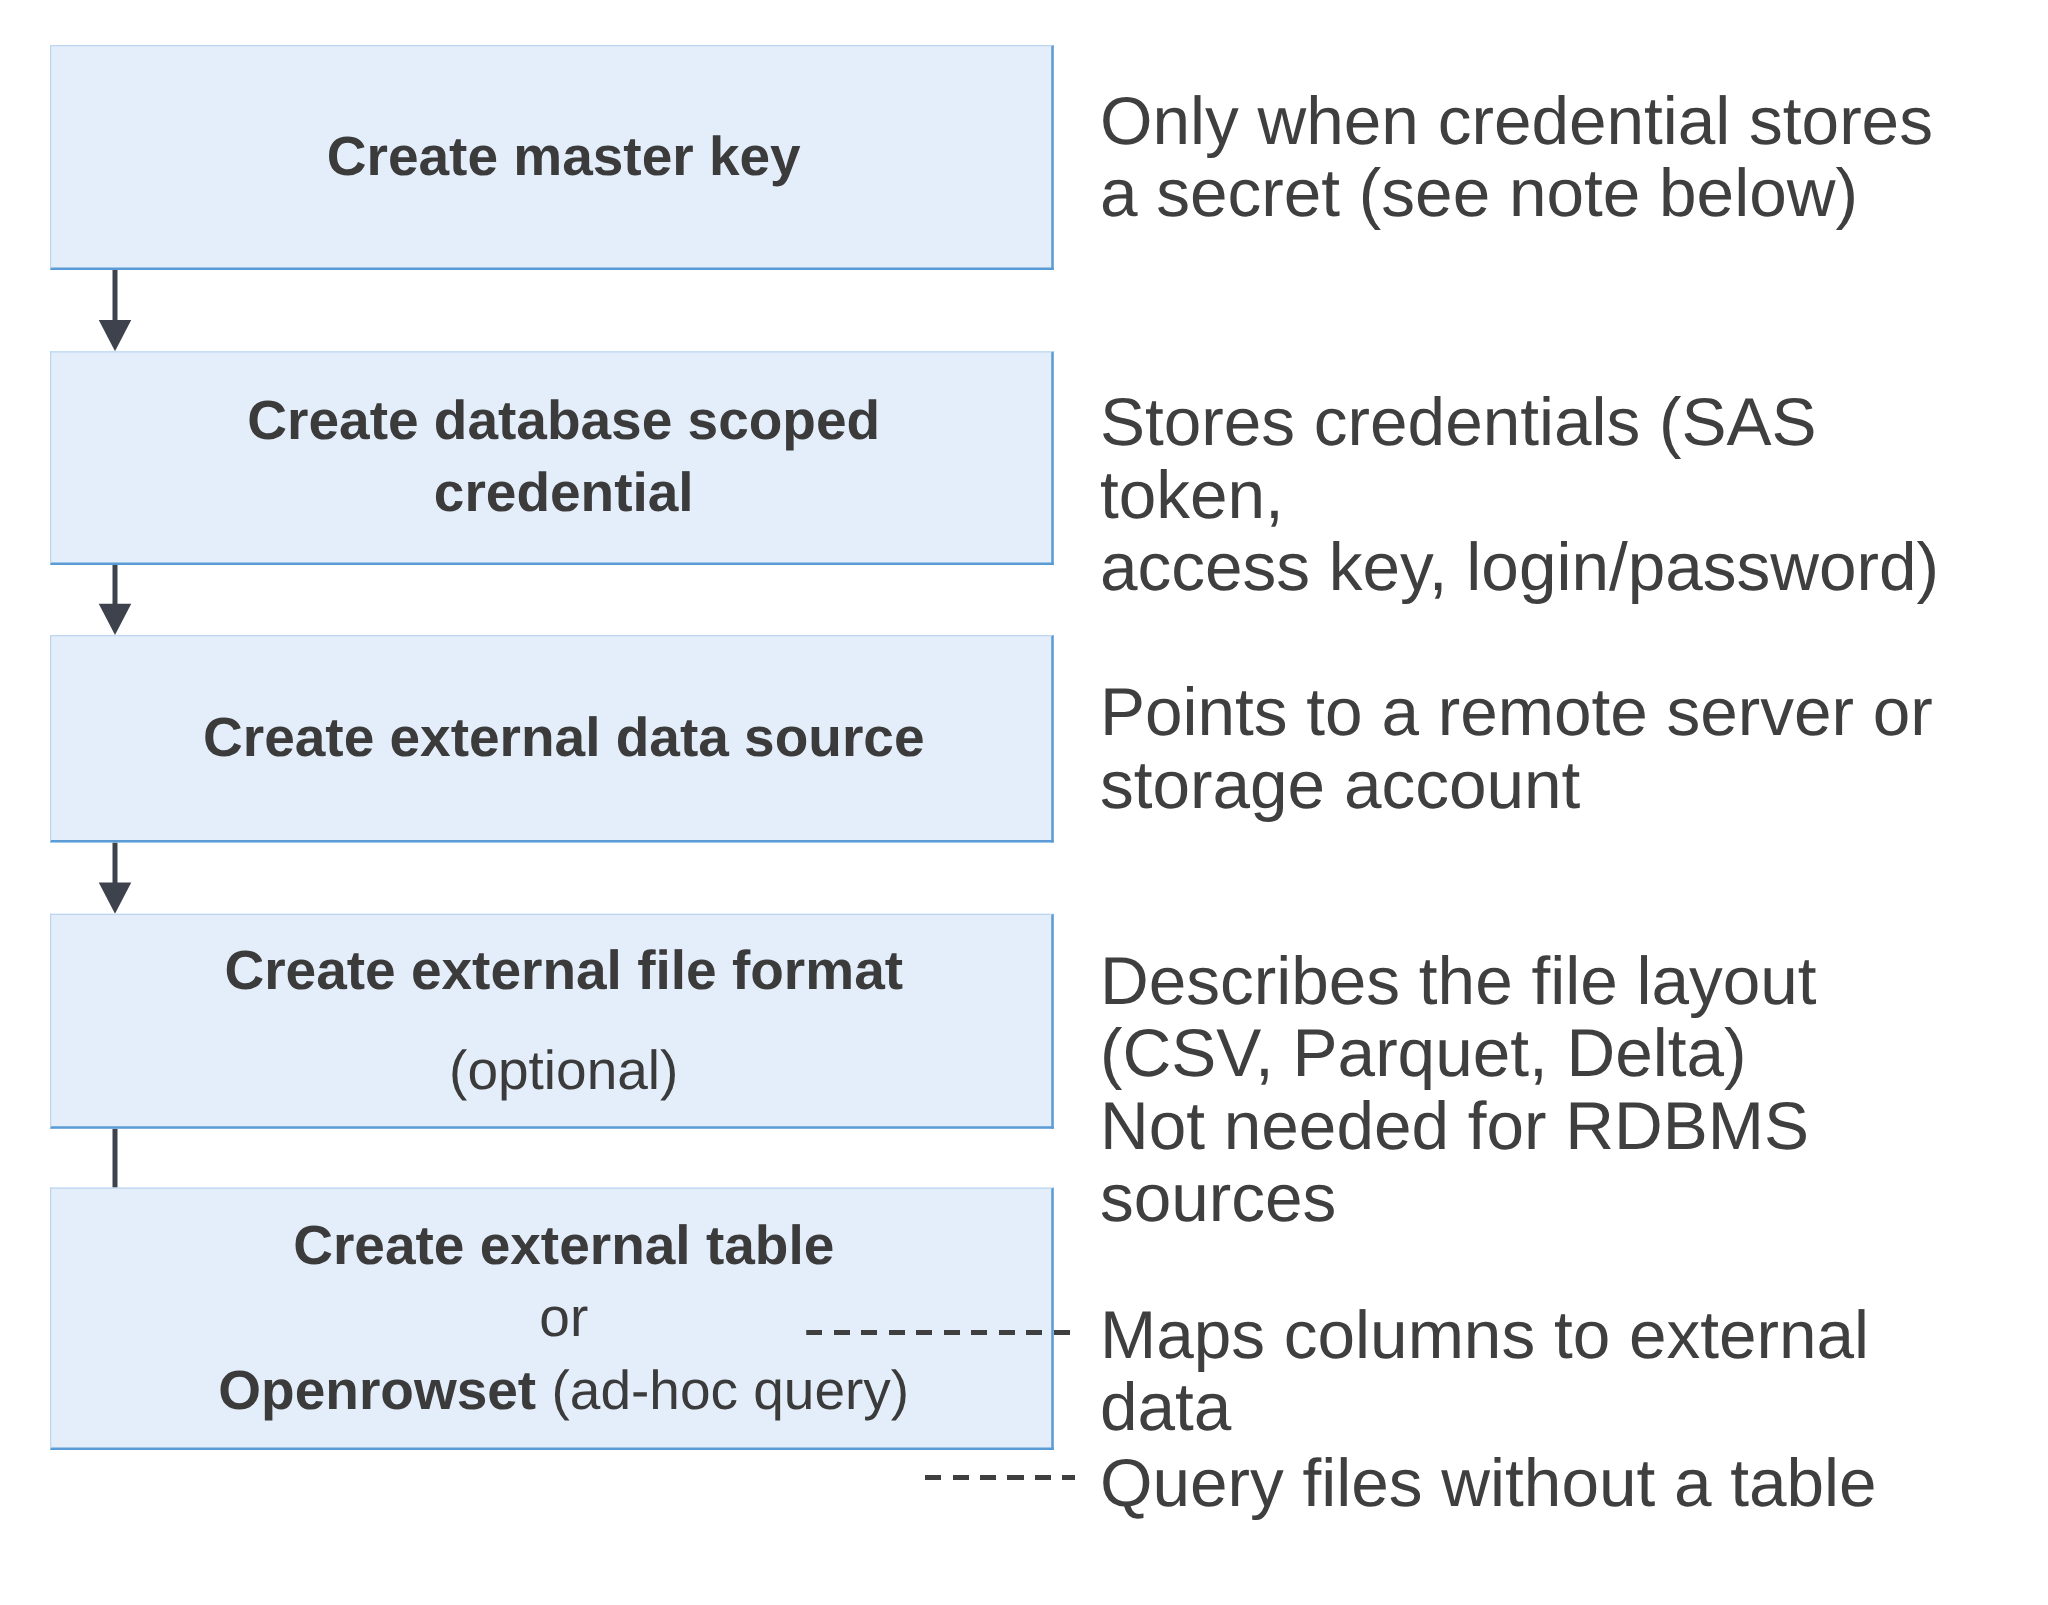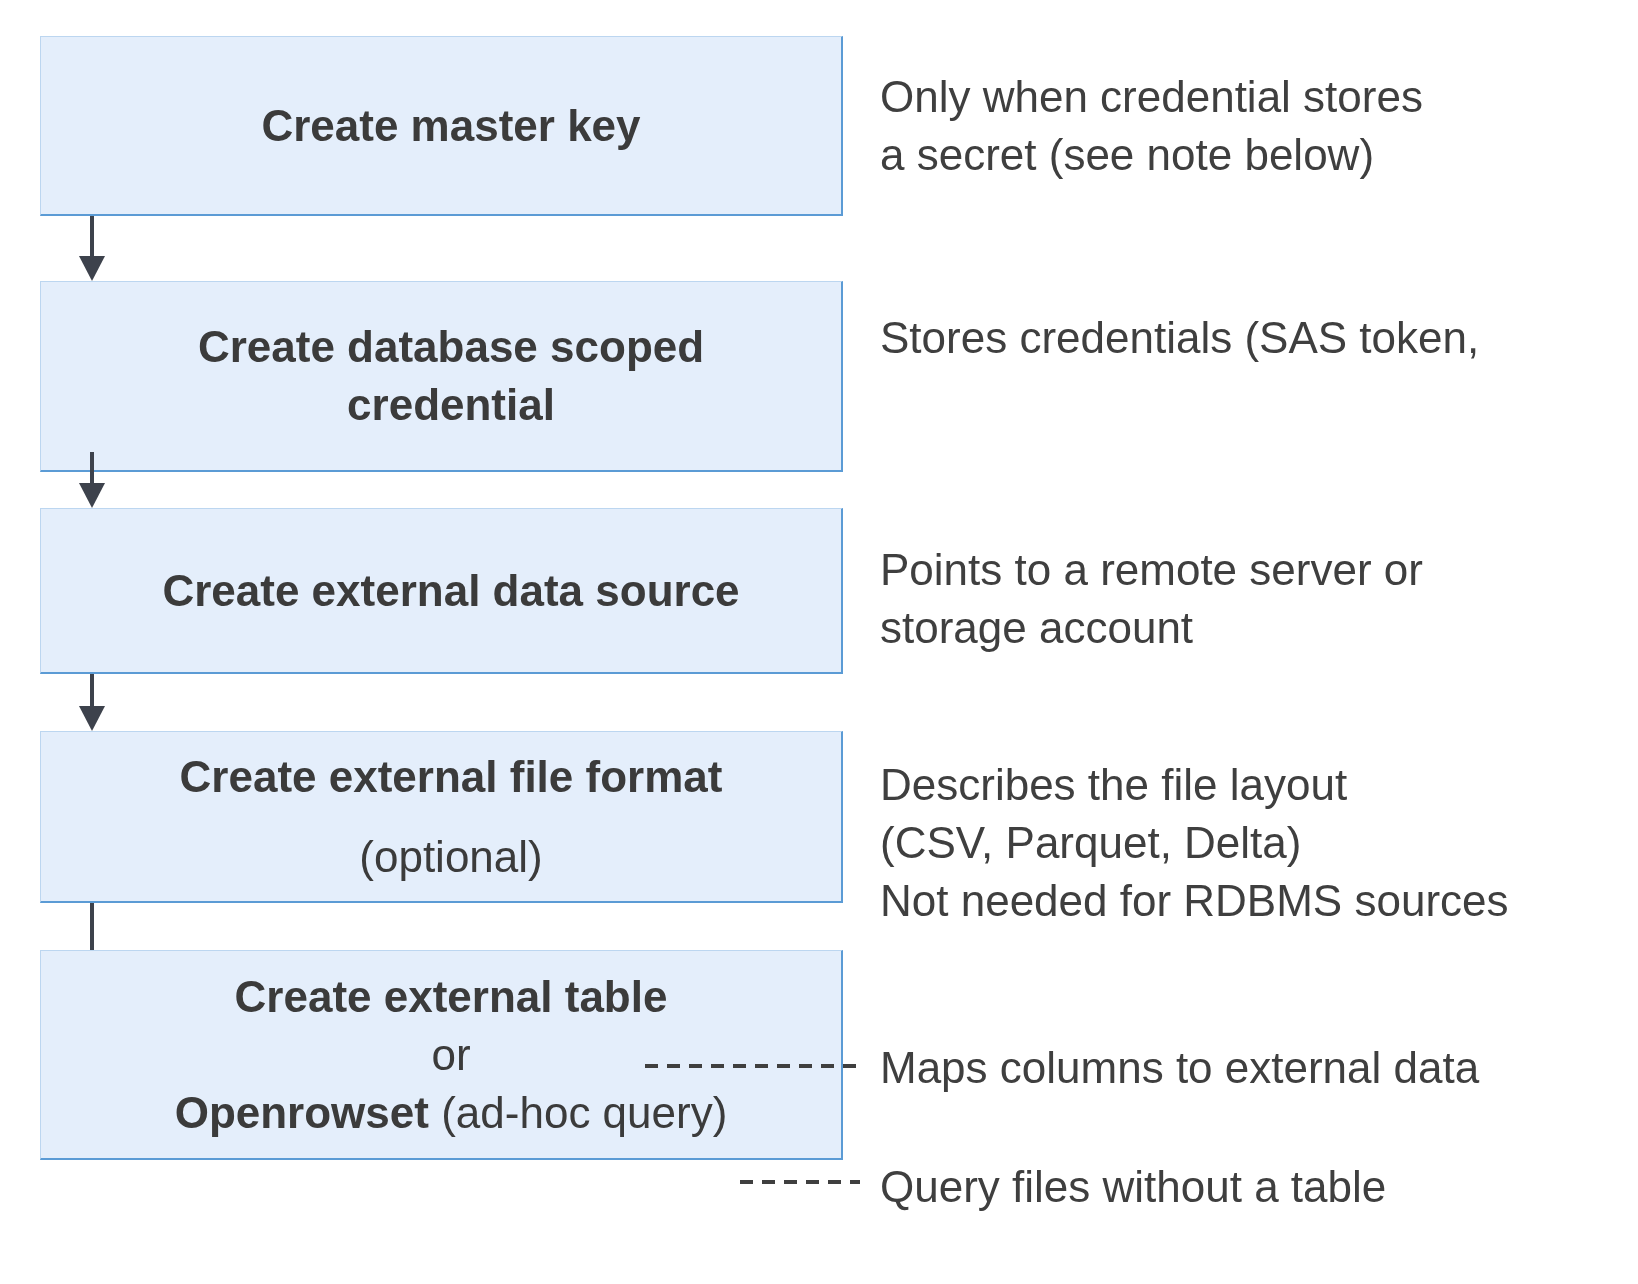--- a/index.html
+++ b/index.html
@@ -29,37 +29,37 @@
     border-right:2px solid var(--box-border);
     border-bottom:2px solid var(--box-border);
     display:flex;flex-direction:column;justify-content:center;
     padding-left:36px;padding-right:16px;
     color:var(--text);
     font-size:44px;line-height:58px;text-align:center;
   }
   .b{font-weight:700;}
   .line{white-space:nowrap;}
   #box-1{top:36px;height:180px;}
-  #box-2{top:281px;height:191px;}
+  #box-2{top:281px;height:171px;}
   #box-3{top:508px;height:166px;}
   #box-4{top:731px;height:172px;gap:22px;}
   #box-5{top:950px;height:210px;}
   .arrow{
     position:absolute;left:74px;width:36px;
     color:var(--arrow);
     display:block;
   }
   #arrow-1{top:216px;height:65px;}
   #arrow-2{top:452px;height:56px;}
   #arrow-3{top:674px;height:57px;}
   #arrow-4{top:903px;height:104px;}
   .note{
     position:absolute;left:880px;width:730px;
     color:var(--note-text);
-    font-size:44px;line-height:58px;
+    font-size:54px;line-height:58px;
   }
   #note-1{top:68px;}
   #note-2{top:309px;}
   #note-3{top:541px;}
   #note-4{top:756px;}
   #note-5{top:1039px;}
   #note-6{top:1158px;}
   .dash{
     position:absolute;height:4px;
     background:repeating-linear-gradient(90deg,var(--dash) 0 13px,transparent 13px 22px);
@@ -119,20 +119,21 @@
   <div class="dash" id="dash-1"></div>
   <div class="dash" id="dash-2"></div>
 
   <div class="note" id="note-1">
     <div>Only when credential stores</div>
     <div>a secret (see note below)</div>
   </div>
 
   <div class="note" id="note-2">
     <div>Stores credentials (SAS token,</div>
+    <div>access key, login/password)</div>
   </div>
 
   <div class="note" id="note-4">
     <div>Describes the file layout</div>
     <div>(CSV, Parquet, Delta)</div>
     <div>Not needed for RDBMS sources</div>
   </div>
 
   <div class="note" id="note-3">
     <div>Points to a remote server or</div>

